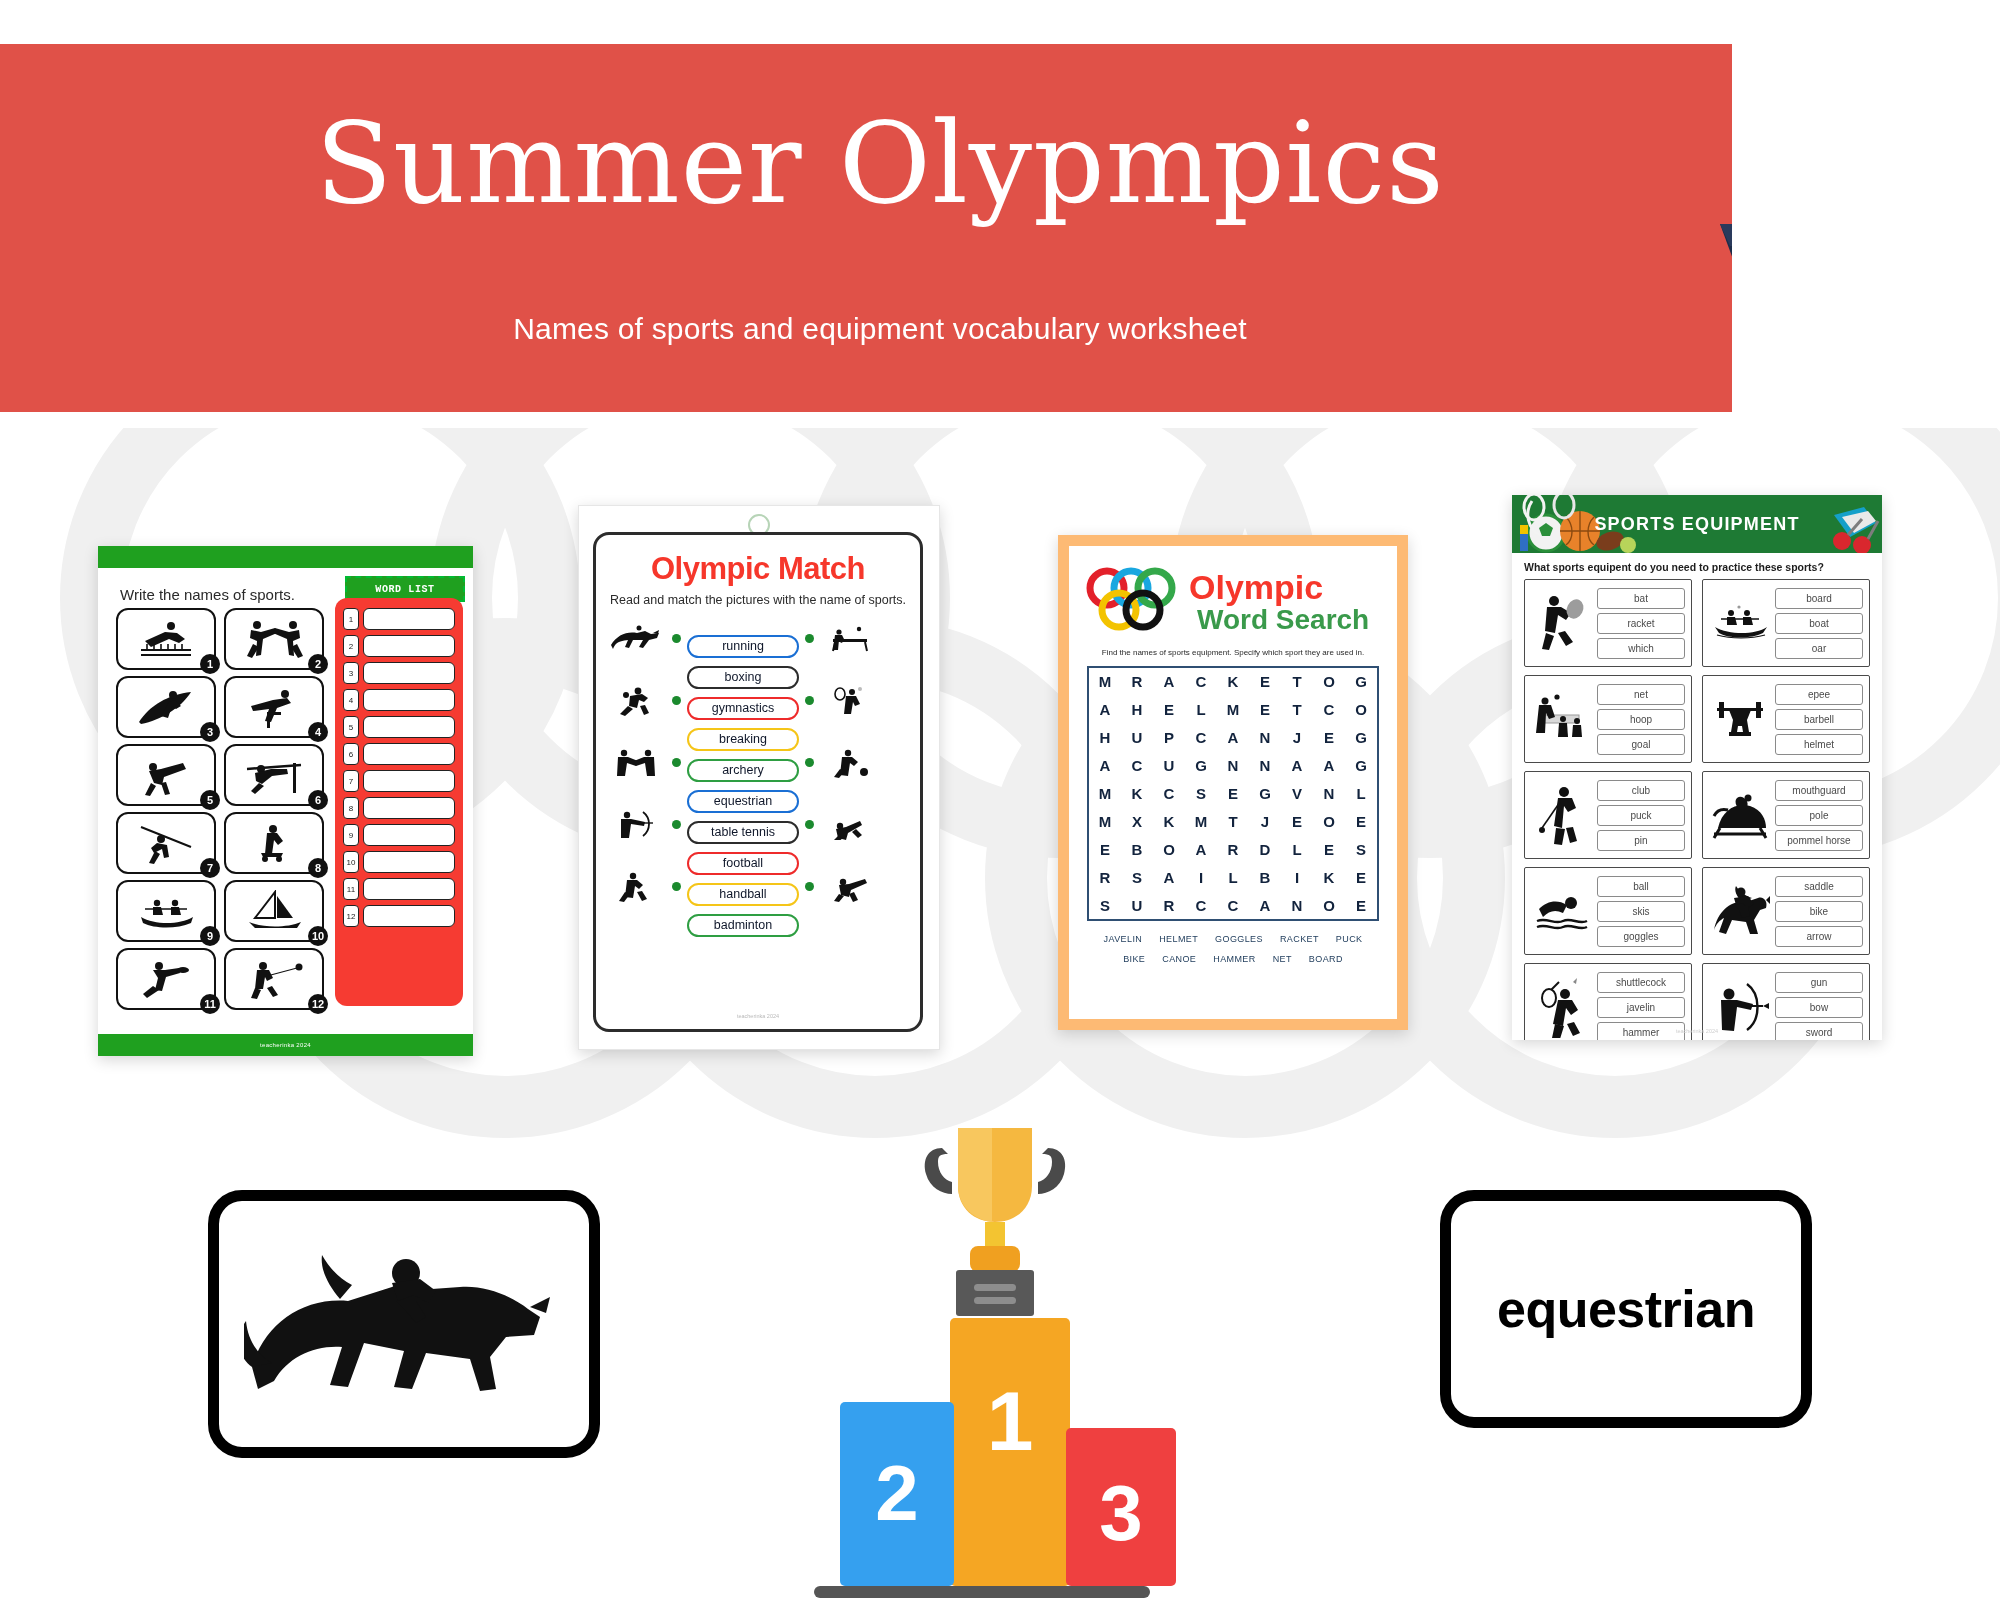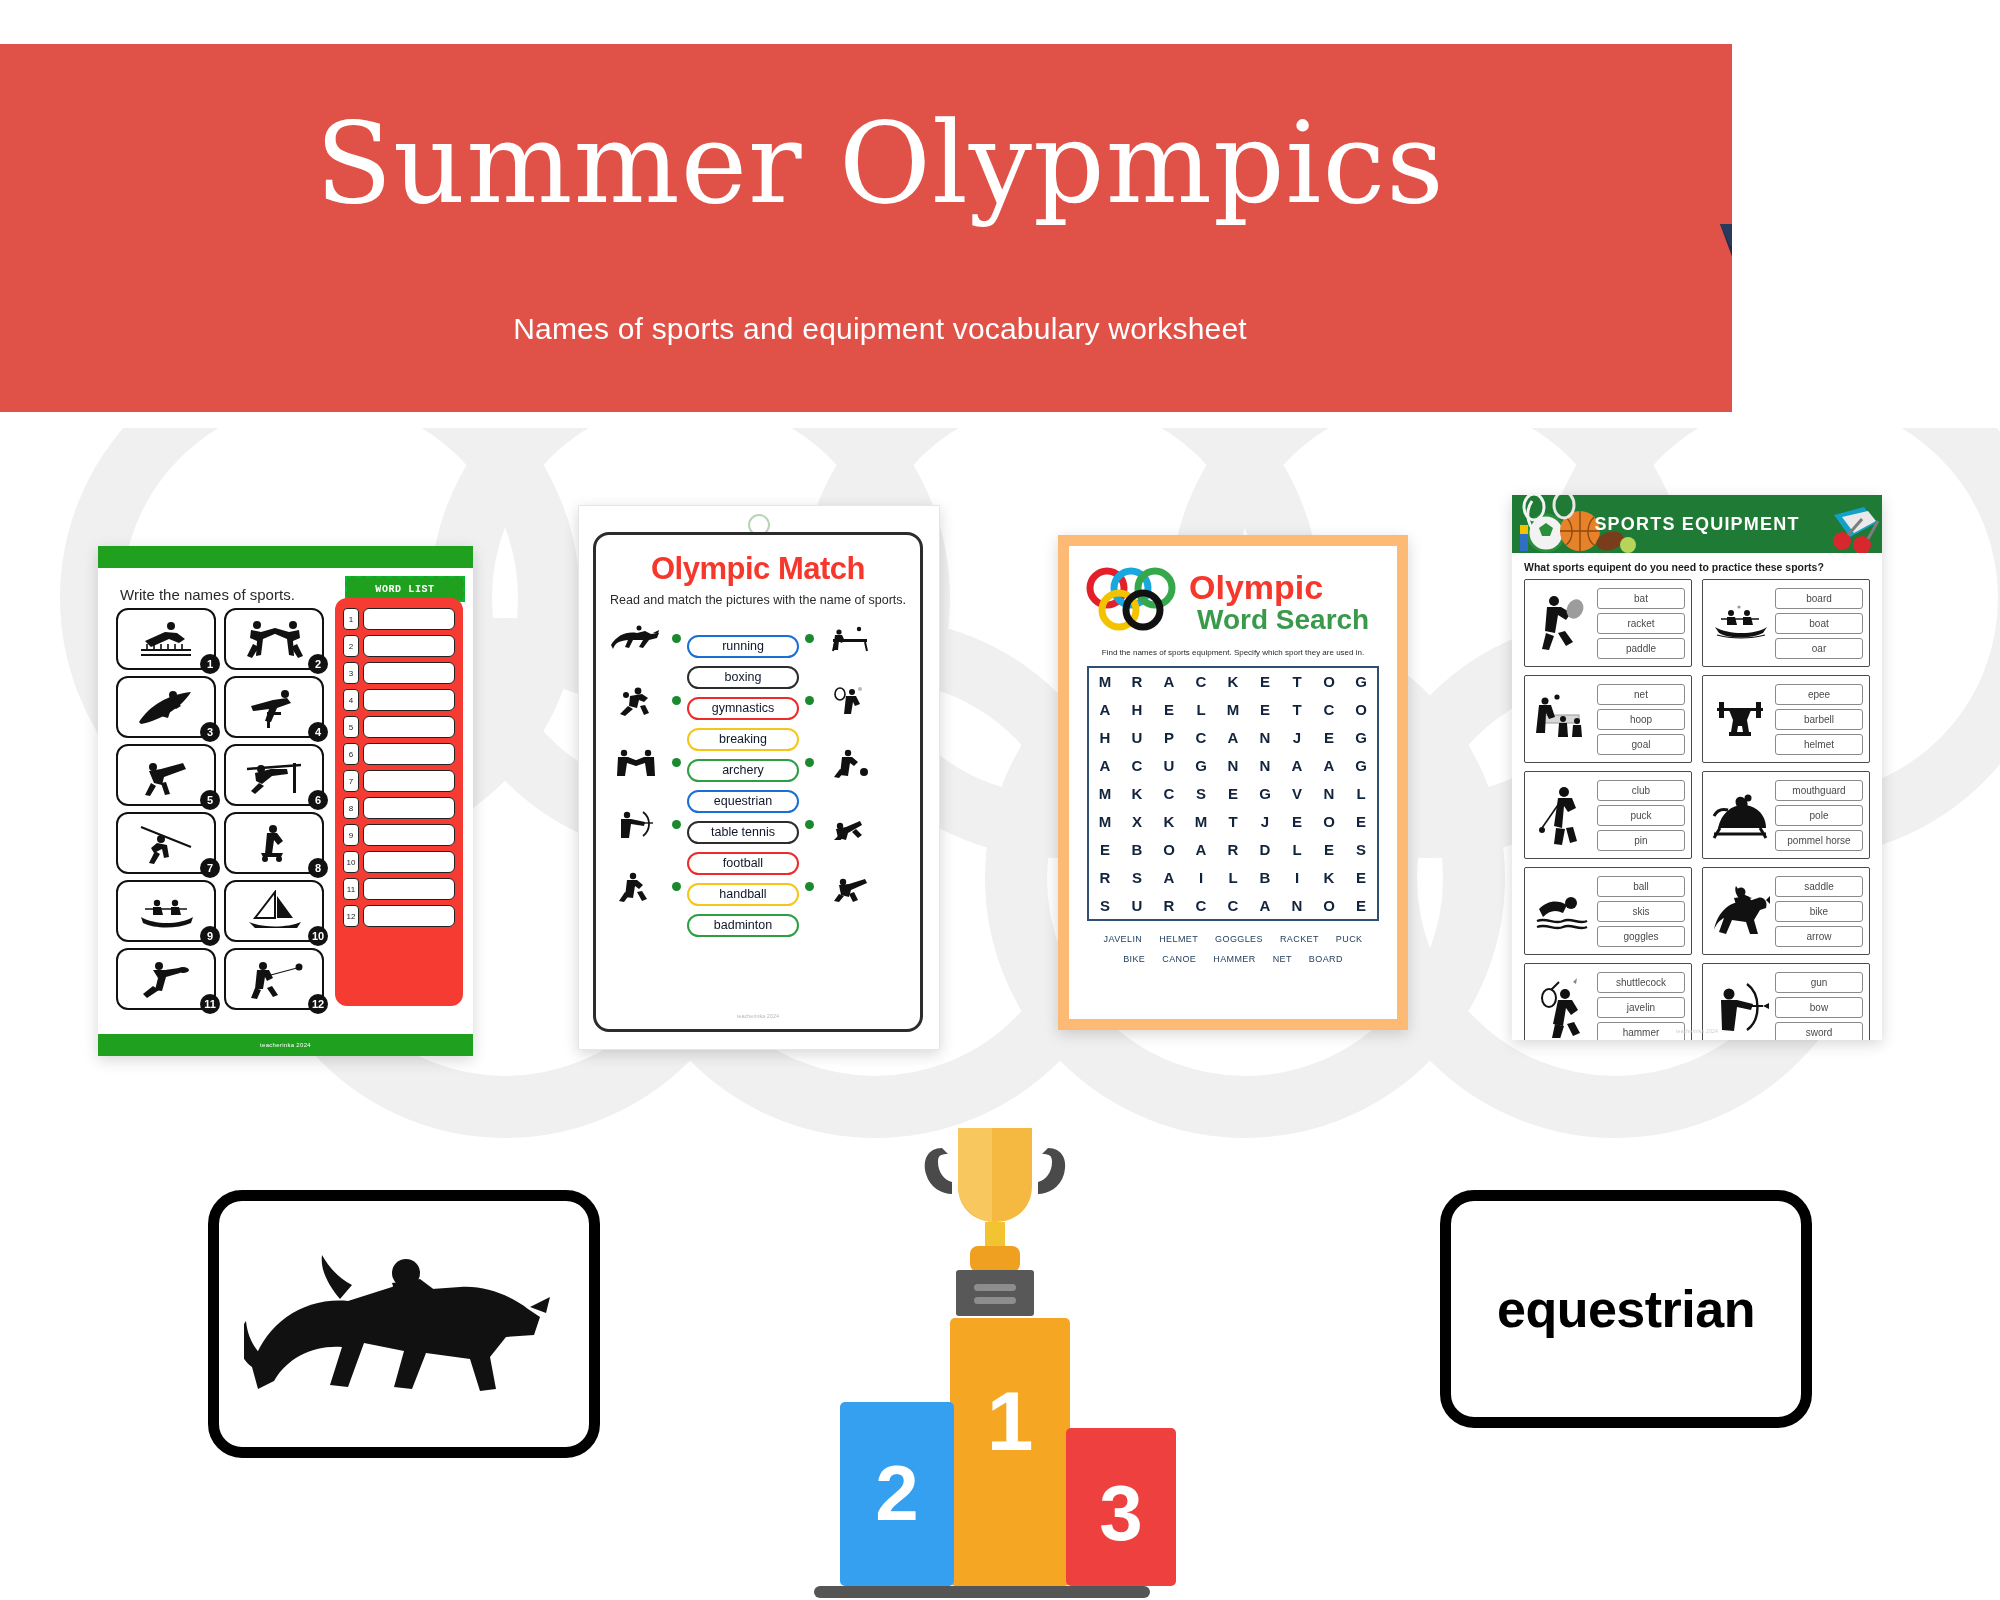--- a/index.html
+++ b/index.html
@@ -709,21 +709,21 @@
             <svg width="56" height="60" viewBox="0 0 56 60">
               <circle cx="20" cy="8" r="5" fill="#111"></circle>
               <path d="M13 14 l14 0 l10 6 l-5 7 l-8 -5 l-3 18 l-10 -2z" fill="#111"></path>
               <path d="M12 40 l-4 16 l7 1 l5 -14z M24 40 l8 13 l7 -4 l-8 -11z" fill="#111"></path>
               <ellipse cx="41" cy="16" rx="8" ry="10" fill="#9c9c9c" transform="rotate(28 41 16)"></ellipse>
             </svg>
           </div>
           <div class="s4-opts">
             <div class="s4-opt">bat</div>
             <div class="s4-opt">racket</div>
-            <div class="s4-opt">paddle</div>
+            <div class="s4-opt">which</div>
           </div>
         </div>
         <div class="s4-card">
           <div class="s4-pic">
             <svg width="58" height="44" viewBox="0 0 58 44">
               <path d="M4 26 C18 34 44 34 56 26 L52 32 C40 38 18 38 8 32 Z" fill="#111"></path>
               <circle cx="20" cy="12" r="3" fill="#111"></circle>
               <circle cx="36" cy="12" r="3" fill="#111"></circle>
               <path d="M16 16 l8 0 l2 8 l-10 0z M32 16 l8 0 l2 8 l-10 0z" fill="#111"></path>
               <path d="M10 18 L48 18" stroke="#111" stroke-width="1.5"></path>

